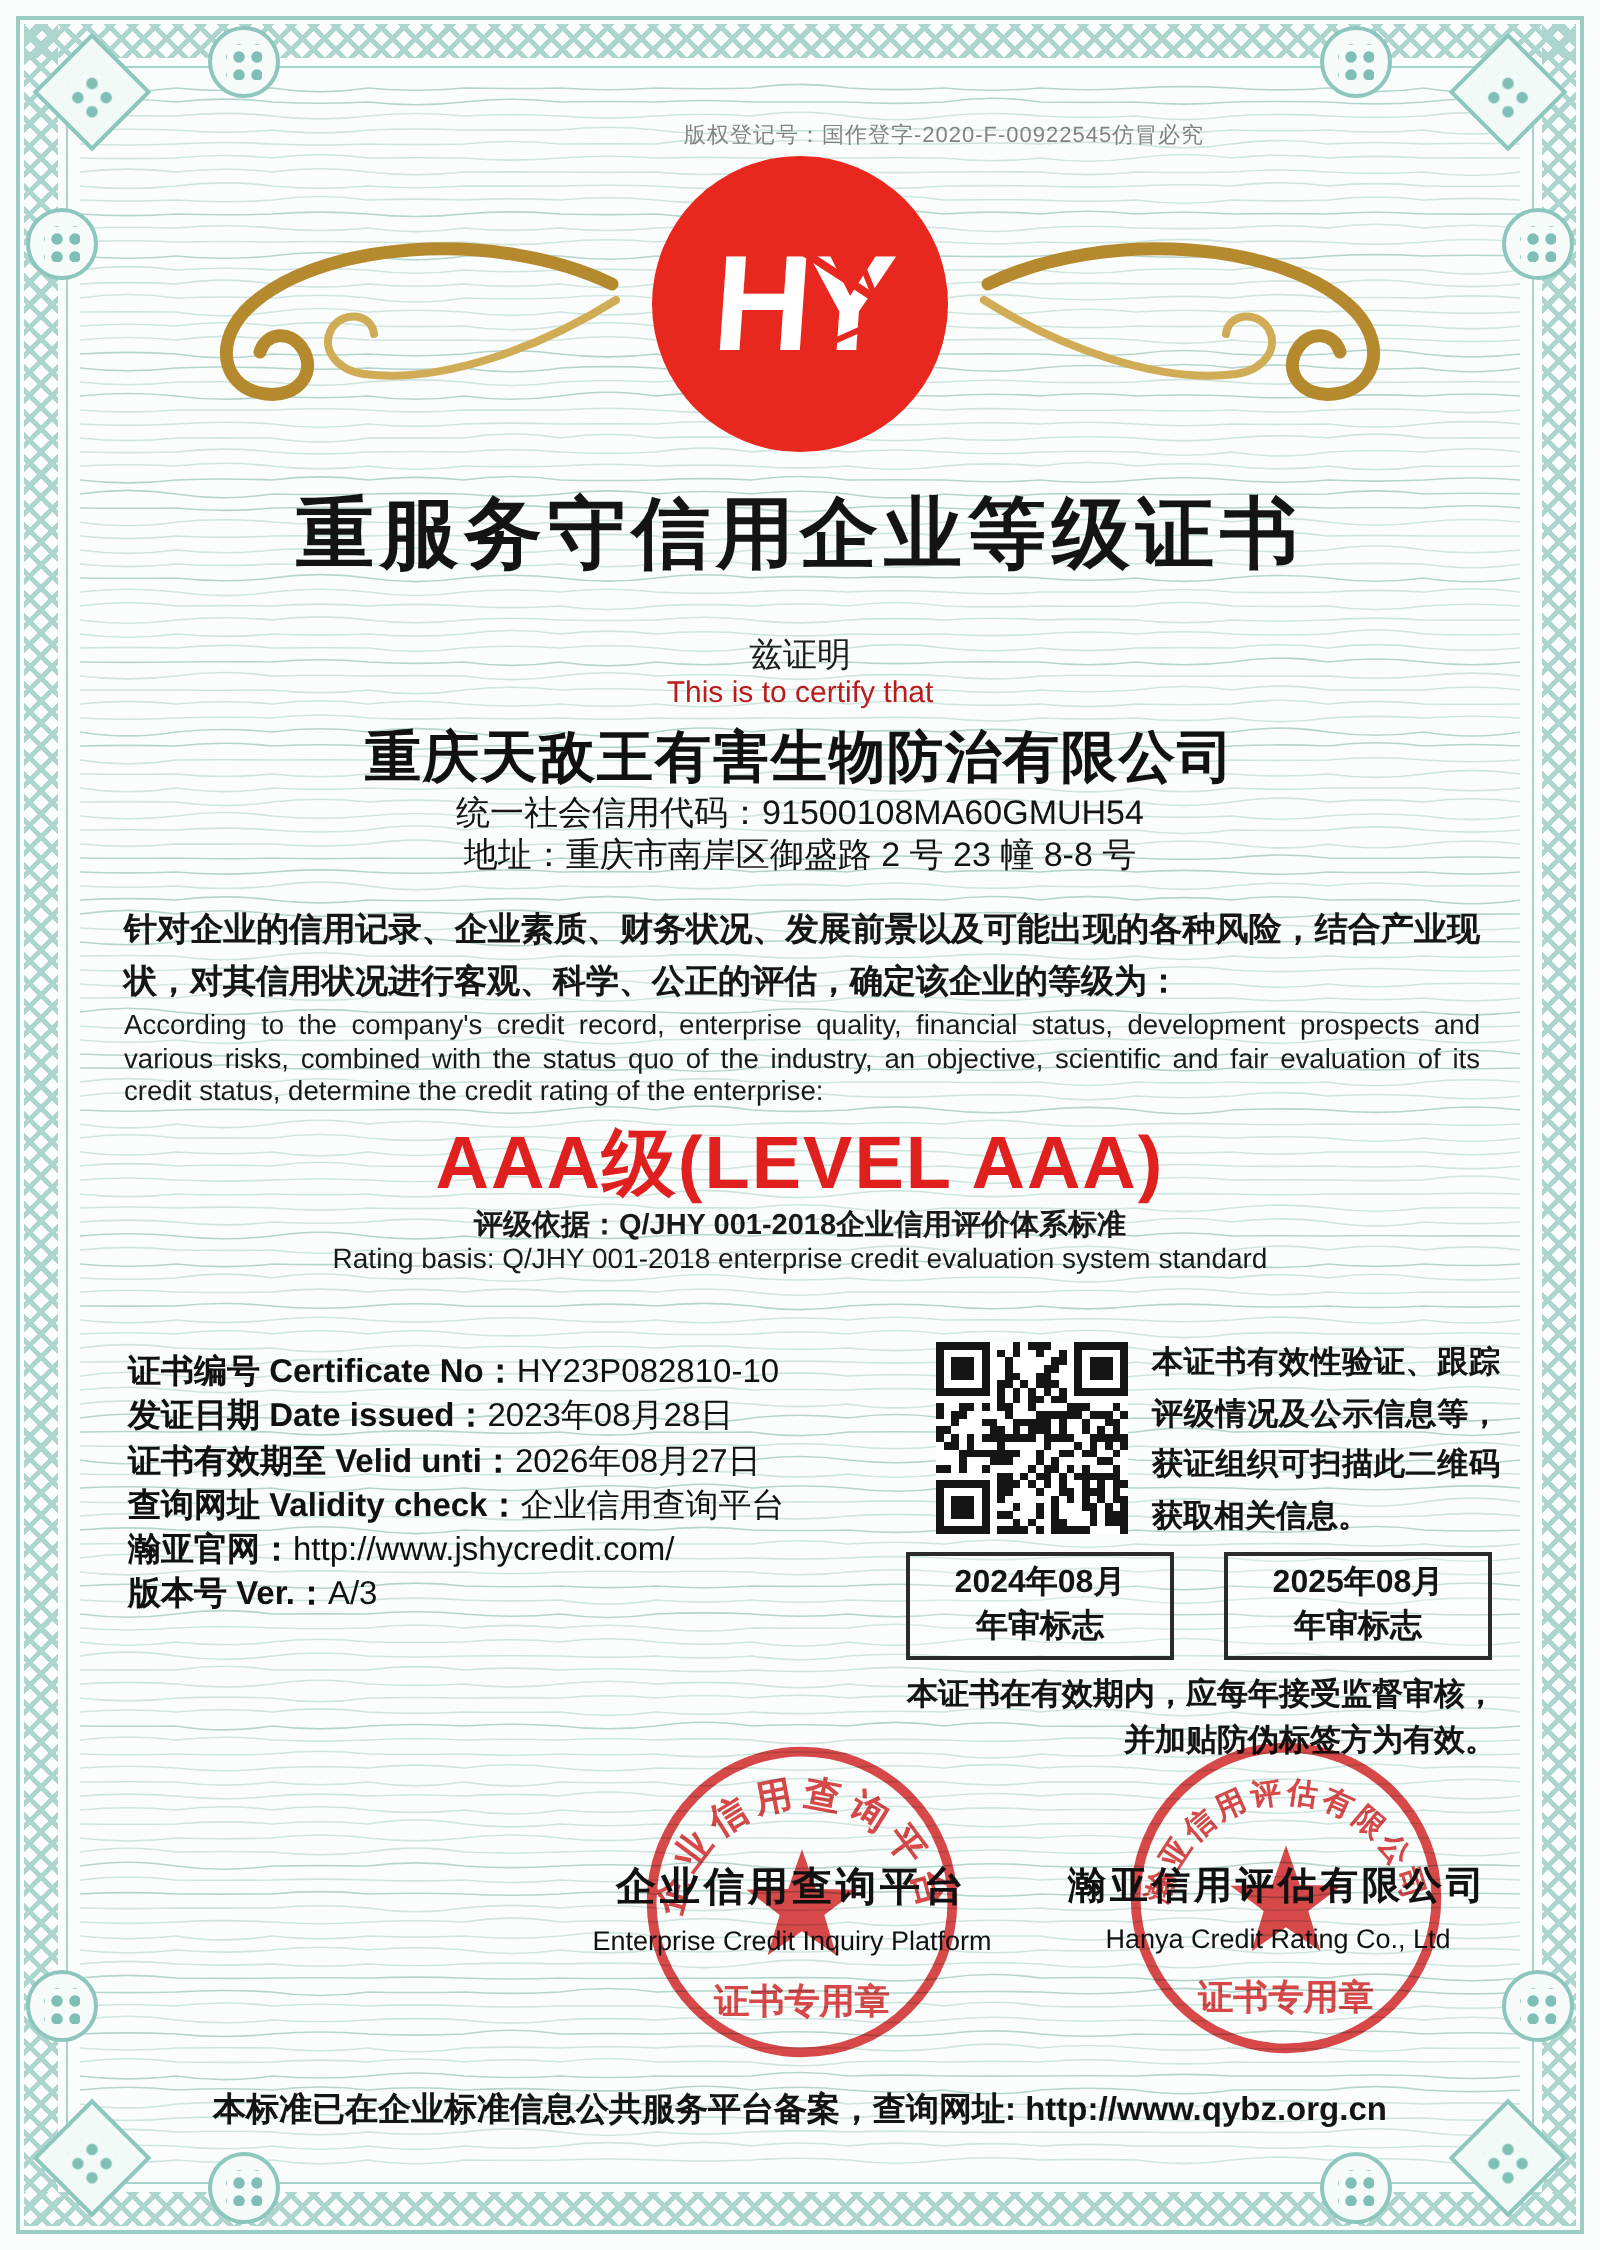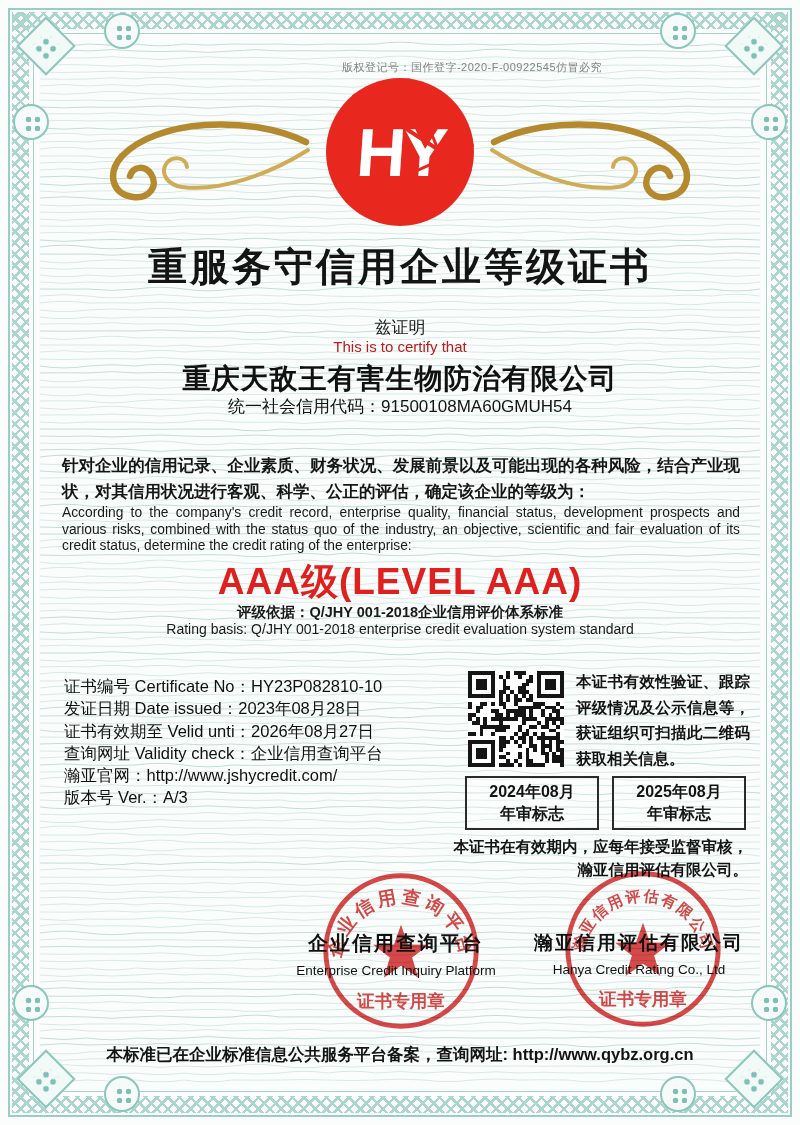--- a/index.html
+++ b/index.html
@@ -38,21 +38,21 @@
   .codeline{left:0;right:0;top:395px;text-align:center;font-size:17px;color:#141414;}
   .addrline{left:0;right:0;top:416px;text-align:center;font-size:17px;color:#141414;}
   .para-cn{left:62px;width:678px;top:452px;font-size:16.5px;font-weight:600;color:#161616;line-height:26px;text-align:justify;}
   .para-en{left:62px;width:678px;top:505px;font-size:13.8px;color:#1a1a1a;line-height:16.5px;text-align:justify;}
   .level{left:0;right:0;top:557px;text-align:center;font-size:37px;font-weight:900;color:#e01f1f;letter-spacing:1px;}
   .basis-cn{left:0;right:0;top:603px;text-align:center;font-size:14.5px;font-weight:600;color:#1a1a1a;}
   .basis-en{left:0;right:0;top:621px;text-align:center;font-size:14px;color:#1a1a1a;}
 
   .details{left:64px;top:675px;width:400px;font-size:16.5px;color:#111;}
   .details .row{height:22.3px;line-height:22.3px;white-space:nowrap;}
-  .details .lbl{font-weight:400;}
+  .details .lbl{font-weight:700;}
 
   .qr-box{left:468px;top:671px;width:96px;height:96px;background:#fff;}
   .qr-note{left:576px;top:669px;width:174px;font-size:15.5px;font-weight:600;color:#141414;line-height:25.5px;text-align:justify;}
   .annual-box{top:776px;width:130px;height:50px;border:2px solid #2b2b2b;display:flex;flex-direction:column;
       align-items:center;justify-content:center;font-size:16px;font-weight:600;color:#141414;line-height:22px;background:rgba(255,255,255,.25);}
   .supervision{right:52px;width:420px;text-align:right;font-size:15.5px;font-weight:600;color:#141414;}
 
   .issuer{text-align:center;}
   .issuer-cn{font-size:20px;font-weight:700;color:#111;letter-spacing:2px;}
   .issuer-en{font-size:13.5px;color:#111;margin-top:6px;}
@@ -279,20 +279,21 @@
     <div class="crack" style="width:180px;height:3px;left:-10px;top:96px;transform:rotate(-24deg);"></div>
     <div class="crack" style="width:120px;height:2.5px;left:40px;top:40px;transform:rotate(68deg);"></div>
   </div>
 
   <div class="abs title">重服务守信用企业等级证书</div>
   <div class="abs certify-cn">兹证明</div>
   <div class="abs certify-en">This is to certify that</div>
 
   <div class="abs company">重庆天敌王有害生物防治有限公司</div>
   <div class="abs codeline">统一社会信用代码：91500108MA60GMUH54</div>
+  <div class="abs addrline">地址：重庆市南岸区御盛路 2 号 23 幢 8-8 号</div>
 
   <div class="abs para-cn">针对企业的信用记录、企业素质、财务状况、发展前景以及可能出现的各种风险，结合产业现状，对其信用状况进行客观、科学、公正的评估，确定该企业的等级为：</div>
   <div class="abs para-en">According to the company's credit record, enterprise quality, financial status, development prospects and various risks, combined with the status quo of the industry, an objective, scientific and fair evaluation of its credit status, determine the credit rating of the enterprise:</div>
   <div class="abs level">AAA级(LEVEL AAA)</div>
   <div class="abs basis-cn">评级依据：Q/JHY 001-2018企业信用评价体系标准</div>
   <div class="abs basis-en">Rating basis: Q/JHY 001-2018 enterprise credit evaluation system standard</div>
 
   <div class="abs details">
     <div class="row"><span class="lbl">证书编号 Certificate No：</span><span>HY23P082810-10</span></div>
     <div class="row"><span class="lbl">发证日期 Date issued：</span><span>2023年08月28日</span></div>
@@ -616,31 +617,31 @@
         <rect x="15" y="24" width="1" height="1" fill="#151515"></rect>
         <rect x="16" y="24" width="1" height="1" fill="#151515"></rect>
         <rect x="17" y="24" width="1" height="1" fill="#151515"></rect>
         <rect x="18" y="24" width="1" height="1" fill="#151515"></rect>
         <rect x="19" y="24" width="1" height="1" fill="#151515"></rect>
         <rect x="24" y="24" width="1" height="1" fill="#151515"></rect>
       </svg>
   </div>
   <div class="abs qr-note">本证书有效性验证、跟踪评级情况及公示信息等，获证组织可扫描此二维码获取相关信息。</div>
 
-  <div class="abs annual-box" style="left:465px;">
+  <div class="abs annual-box" style="left:453px;">
     <span>2024年08月</span>
     <span>年审标志</span>
   </div>
   <div class="abs annual-box" style="left:612px;">
     <span>2025年08月</span>
     <span>年审标志</span>
   </div>
 
   <div class="abs supervision" style="top:837px;">本证书在有效期内，应每年接受监督审核，</div>
-  <div class="abs supervision" style="top:860px;">瀚亚信用评估有限公司。</div>
+  <div class="abs supervision" style="top:860px;">并加贴防伪标签方为有效。</div>
 
   <svg class="abs seal" style="left:318px;top:868px;" width="166" height="166" viewBox="0 0 170 170">
     <defs>
         <path id="arcL" d="M 23 98 A 62 62 0 0 1 147 98" fill="none"></path>
       </defs>
     <circle cx="85" cy="85" r="77" fill="none" stroke="#d53030" stroke-width="5"></circle>
     <polygon points="85,58 92.1,78.3 113.5,78.7 96.4,91.7 102.6,112.3 85,100 67.4,112.3 73.6,91.7 56.5,78.7 77.9,78.3" fill="#d53030"></polygon>
     <text font-size="19" font-weight="bold" fill="#d53030" letter-spacing="4">
       <textPath href="#arcL" startOffset="50%" text-anchor="middle">企业信用查询平台</textPath>
     </text>

